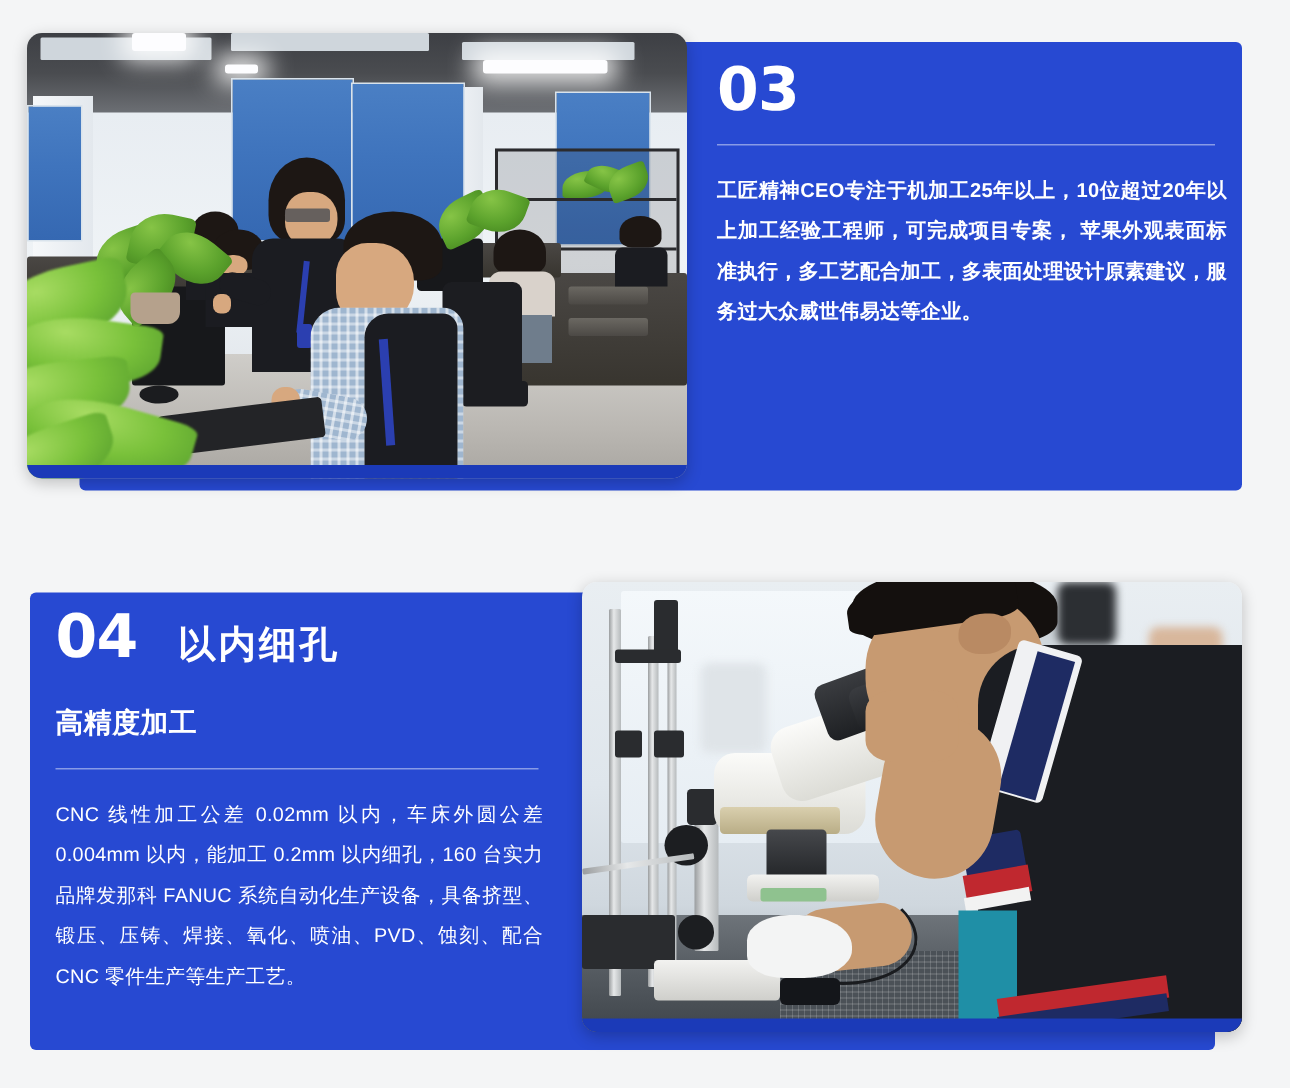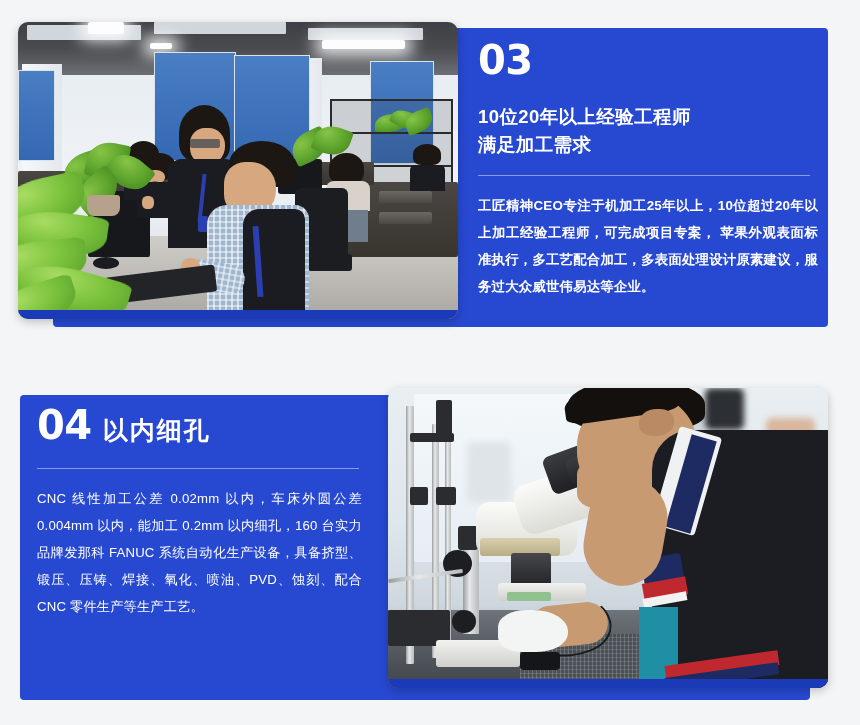--- a/index.html
+++ b/index.html
@@ -79,21 +79,21 @@
     position: absolute;
     left: 37px;
     top: 405px;
     width: 325px;
   }
 
   
   .head-row {
     display: flex;
     align-items: baseline;
-    gap: 11px;
+    gap: 27px;
     white-space: nowrap;
   }
   .head-num {
     font-size: 40px;
     font-weight: 700;
     color: #ffffff;
     letter-spacing: -0.5px;
     line-height: 1;
     font-family: "DejaVu Sans", "Liberation Sans", sans-serif;
   }
@@ -411,24 +411,20 @@
         </div>
 
         <div class="p3-bottom-strip"></div>
       </div>
     </div>
 
     <div id="text-03">
       <div class="head-row">
         <span class="head-num">03</span>
       </div>
-      <div class="subhead">
-        <div>10位20年以上经验工程师</div>
-        <div>满足加工需求</div>
-      </div>
       <div class="divider"></div>
       <div class="body-copy">工匠精神CEO专注于机加工25年以上，10位超过20年以上加工经验工程师，可完成项目专案， 苹果外观表面标准执行，多工艺配合加工，多表面处理设计原素建议，服务过大众威世伟易达等企业。</div>
     </div>
   </div>
 
   <div id="section-04">
 
     <div id="panel-04" class="blue-panel"></div>
 
     <div id="photo-04">
@@ -494,19 +490,20 @@
         <div class="p4-bottom-strip"></div>
       </div>
     </div>
 
     <div id="text-04">
       <div class="head-row">
         <span class="head-num">04</span>
         <span class="head-title">以内细孔</span>
       </div>
       <div class="subhead">
+        <div>高精度加工</div>
       </div>
       <div class="divider"></div>
       <div class="body-copy">CNC 线性加工公差 0.02mm 以内，车床外圆公差0.004mm 以内，能加工 0.2mm 以内细孔，160 台实力品牌发那科 FANUC 系统自动化生产设备，具备挤型、锻压、压铸、焊接、氧化、喷油、PVD、蚀刻、配合 CNC 零件生产等生产工艺。</div>
     </div>
   </div>
 
 </div>
 
 </body></html>

